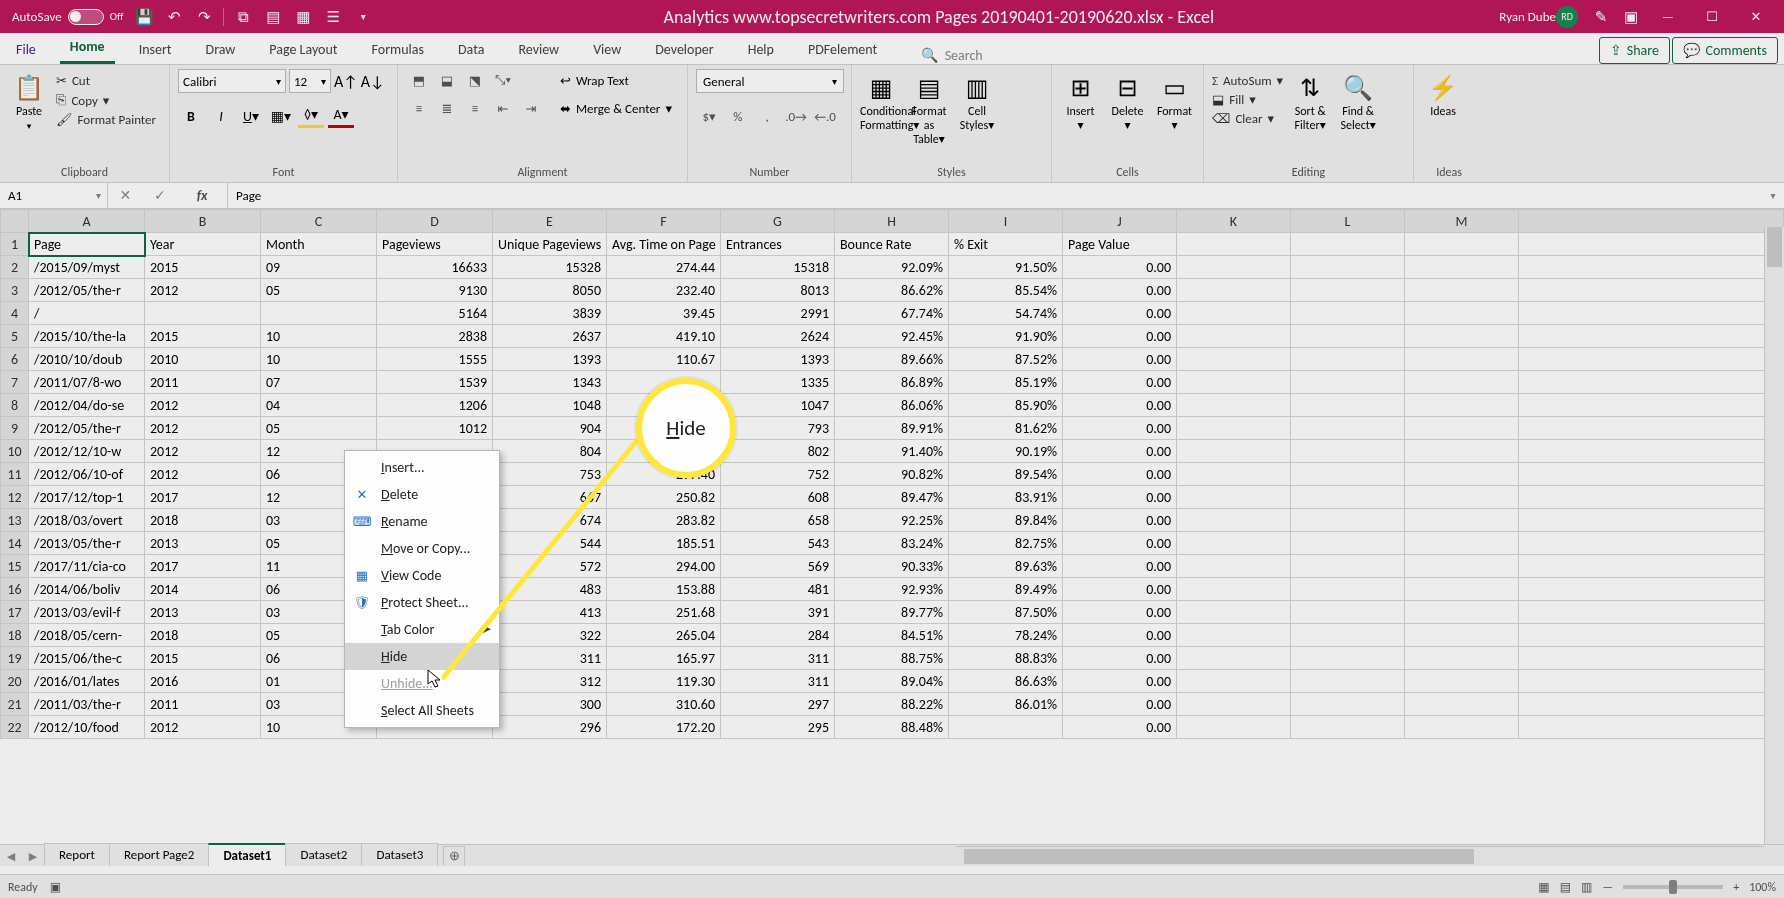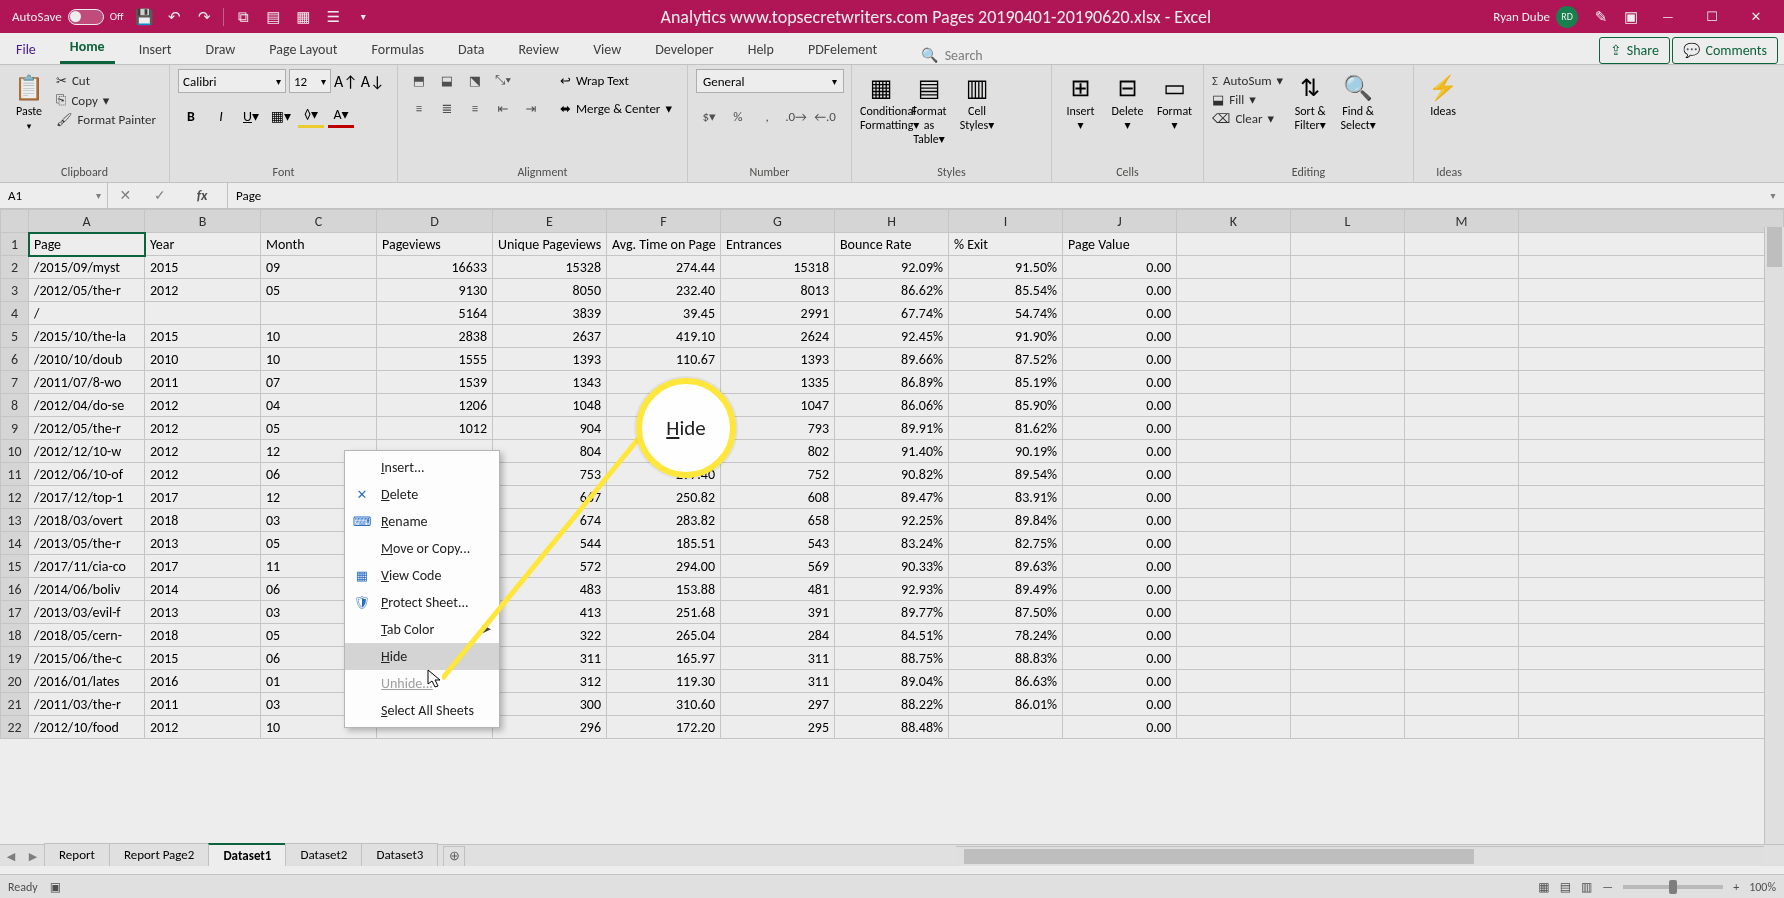--- a/index.html
+++ b/index.html
@@ -6,21 +6,21 @@
 body { width:1784px; height:898px; background:#fff; overflow:hidden; position:relative; }
 
 
 .titlebar { height:33px; background:#be185d; display:flex; align-items:center; color:#fff; font-size:13px; padding:16px 6px; }
 .titlebar .autosave { display:flex; align-items:center; gap:6px; padding:0 6px; }
 .titlebar .toggle { width:36px; height:16px; border:1px solid #fff; border-radius:9px; background:rgba(255,255,255,.25); position:relative; }
 .titlebar .toggle::after { content:''; width:11px; height:11px; background:#fff; border-radius:50%; position:absolute; left:1px; top:1px; }
 .titlebar .iconbtn { width:30px; height:30px; display:flex; align-items:center; justify-content:center; font-size:15px; }
 .titlebar .sep { width:1px; height:18px; background:rgba(255,255,255,.35); margin:0 4px; }
 .titlebar .doctitle { flex:1; text-align:center; font-size:18px; }
-.titlebar .user { display:flex; align-items:center; gap:6px; margin-right:8px; }
+.titlebar .user { display:flex; align-items:center; margin-right:8px; }
 .titlebar .user .av { width:22px; height:22px; border-radius:50%; background:#1a8a55; display:flex; align-items:center; justify-content:center; font-size:10px; }
 .titlebar .winbtns { display:flex; }
 .titlebar .winbtn { width:44px; height:30px; display:flex; align-items:center; justify-content:center; font-size:13px; }
 
 
 .menutabs { height:32px; background:#fff; display:flex; align-items:flex-end; padding:0 6px; gap:14px; border-bottom:1px solid #d0d0d0; }
 .menutabs .mtab { padding:5px 10px 6px; font-size:14px; color:#444; }
 .menutabs .mtab.active { color:#0f6b40; border-bottom:3px solid #0f6b40; font-weight:600; }
 .menutabs .mtab.file { color:#4c1d95; }
 .menutabs .search { flex:1; display:flex; align-items:center; gap:6px; padding-left:20px; color:#888; font-size:14px; }

